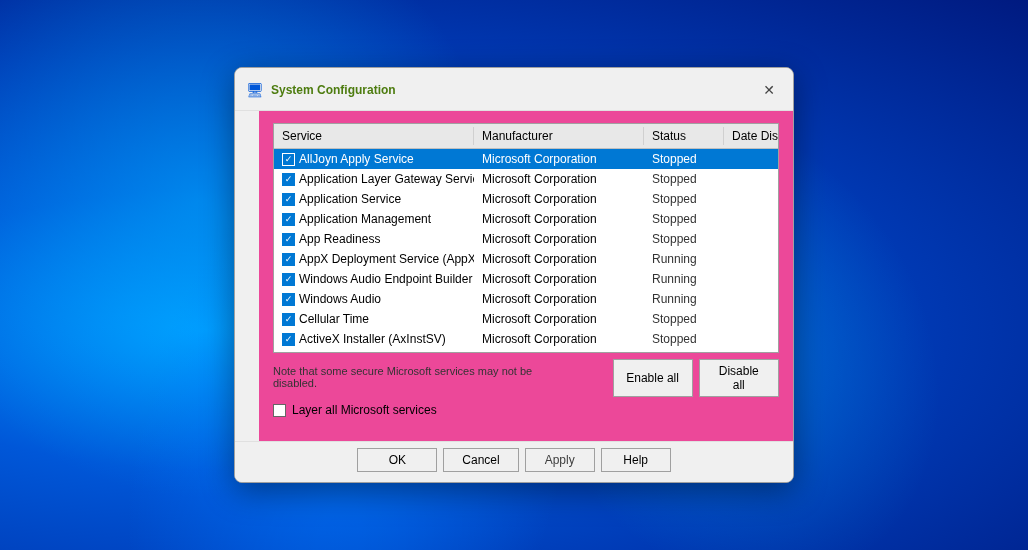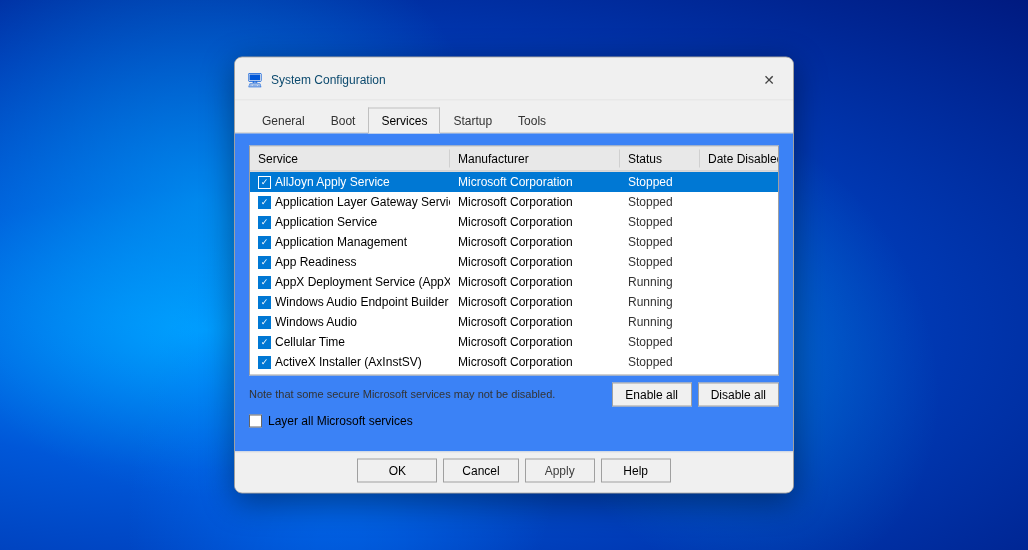--- a/index.html
+++ b/index.html
@@ -83,22 +83,22 @@
       height: 16px;
       display: flex;
       align-items: center;
       justify-content: center;
       color: #0057d8;
       font-size: 14px;
     }
 
     .title-text {
       font-size: 12px;
-      color: #0c4a6e;
-      font-weight: 400;
+      color: #4d7c0f;
+      font-weight: 700;
     }
 
     .close-btn {
       width: 24px;
       height: 24px;
       border: none;
       background: transparent;
       cursor: pointer;
       display: flex;
       align-items: center;
@@ -131,22 +131,23 @@
 
     .tab.active {
       background: #f0f0f0;
       border-color: #c0c0c0;
       border-bottom-color: #f0f0f0;
       color: #000;
     }
 
     
     .content {
-      background: #3b82f6;
+      background: #ec4899;
       padding: 12px 14px;
+      margin-left: 24px;
     }
 
     
     .services-container {
       border: 1px solid #a0a0a0;
       background: white;
       height: 230px;
       overflow: hidden;
       position: relative;
     }
@@ -322,27 +323,20 @@
 <div class="dialog">
 
   <div class="title-bar">
     <div class="title-bar-left">
       <span class="title-icon">🖥</span>
       <span class="title-text">System Configuration</span>
     </div>
     <button class="close-btn">✕</button>
   </div>
 
-  <div class="tab-bar">
-    <div class="tab">General</div>
-    <div class="tab">Boot</div>
-    <div class="tab active">Services</div>
-    <div class="tab">Startup</div>
-    <div class="tab">Tools</div>
-  </div>
 
   <div class="content">
 
     <div class="services-container">
 
       <div class="services-header">
         <div class="col-header">Service</div>
         <div class="col-header">Manufacturer</div>
         <div class="col-header">Status</div>
         <div class="col-header">Date Disabled</div>

